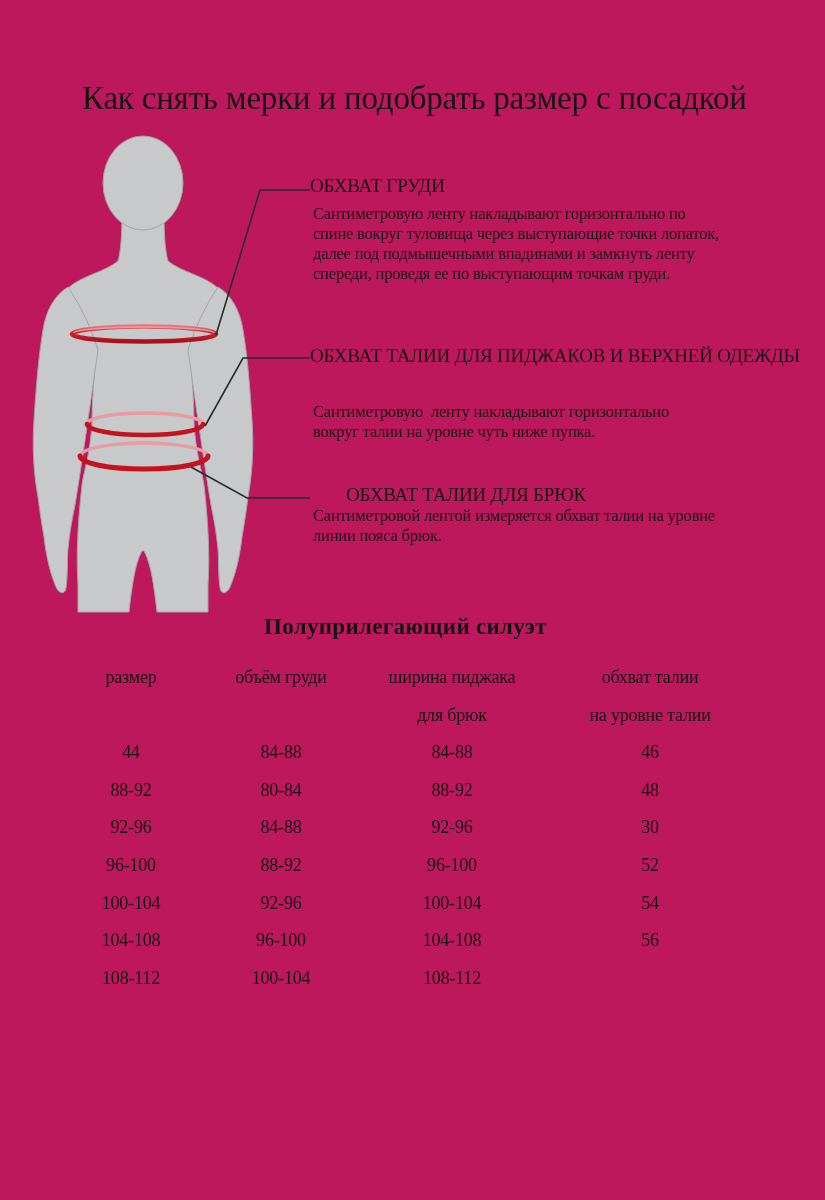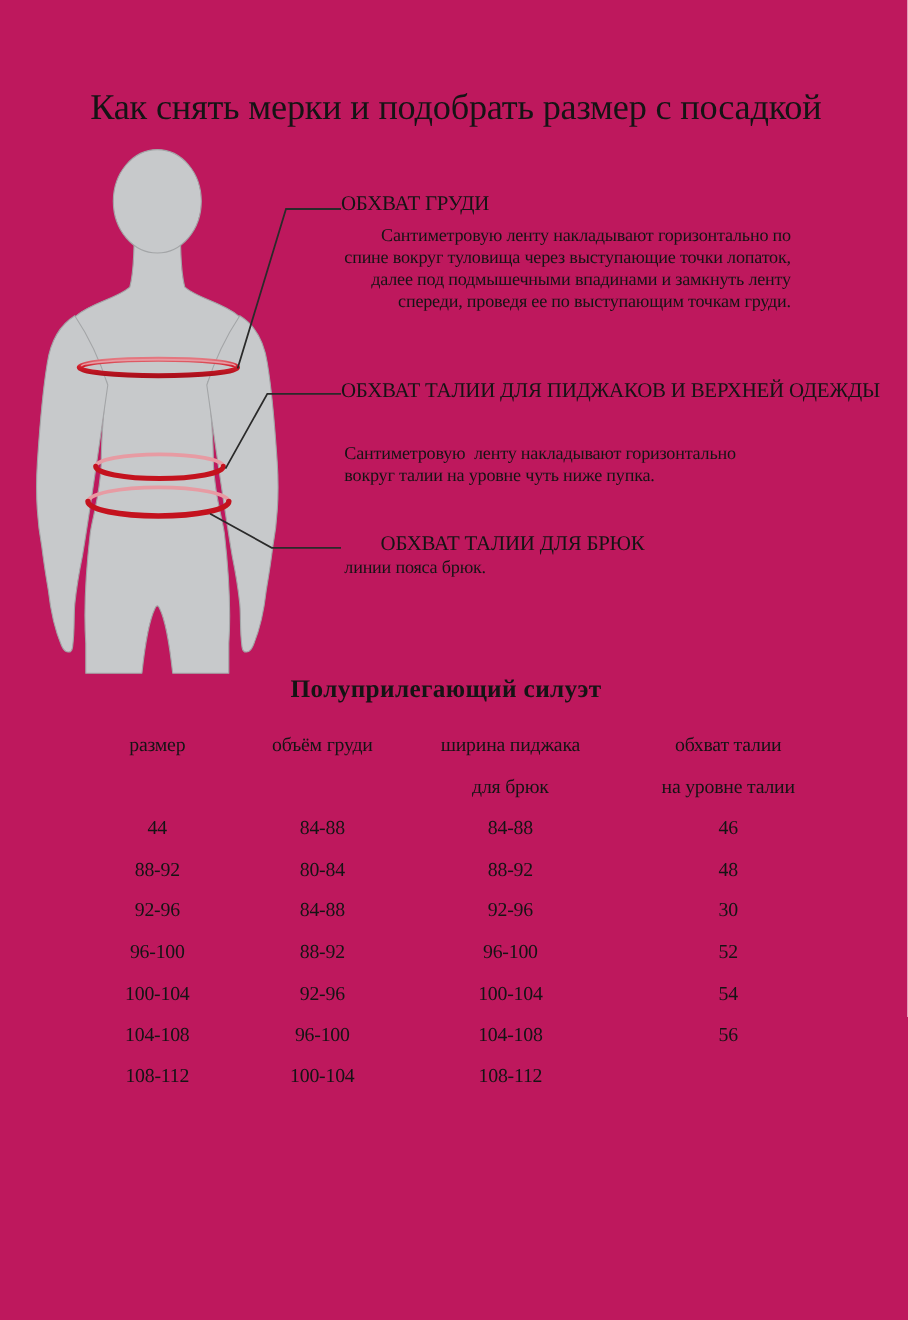--- a/index.html
+++ b/index.html
@@ -120,41 +120,42 @@
     </g>
 
     <g fill="none" stroke="#2a2a2a" stroke-width="1.6">
       <path d="M 206,210 L 250,65 L 300,65"></path>
       <path d="M 195,301 L 233,233 L 300,233"></path>
       <path d="M 181,342 L 237,373 L 300,373"></path>
     </g>
   </svg>
 
   <div class="abs sec-heading" style="left:310px;top:174px;text-align:center;">ОБХВАТ ГРУДИ</div>
-  <div class="abs" style="left:313px;top:204px;text-align:right;">
+  <div class="abs" style="left:313px;top:204px;">
     <div class="desc-line">Сантиметровую ленту накладывают горизонтально по</div>
     <div class="desc-line">спине вокруг туловища через выступающие точки лопаток,</div>
     <div class="desc-line">далее под подмышечными впадинами и замкнуть ленту</div>
     <div class="desc-line">спереди, проведя ее по выступающим точкам груди.</div>
   </div>
 
   <div class="abs sec-heading" style="left:310px;top:344px;">ОБХВАТ ТАЛИИ ДЛЯ ПИДЖАКОВ И ВЕРХНЕЙ ОДЕЖДЫ</div>
   <div class="abs" style="left:313px;top:374px;margin-top:28px;">
     <div class="desc-line">Сантиметровую  ленту накладывают горизонтально</div>
     <div class="desc-line">вокруг талии на уровне чуть ниже пупка.</div>
   </div>
 
   <div class="abs sec-heading" style="left:310px;top:483px;margin-left:36px;">ОБХВАТ ТАЛИИ ДЛЯ БРЮК</div>
   <div class="abs" style="left:313px;top:506px;">
+    <div class="desc-line">Сантиметровой лентой измеряется обхват талии на уровне</div>
     <div class="desc-line">линии пояса брюк.</div>
   </div>
 
   <div class="abs tbl-title" style="top:613px;">Полуприлегающий силуэт</div>
 
-  <div class="abs tbl" style="left:72px;top:665px;width:696px;">
+  <div class="abs tbl" style="left:60px;top:665px;width:696px;">
 
     <div class="cell">размер</div>
     <div class="cell">объём груди</div>
     <div class="cell">ширина пиджака</div>
     <div class="cell">обхват талии</div>
 
     <div class="cell"></div>
     <div class="cell"></div>
     <div class="cell">для брюк</div>
     <div class="cell">на уровне талии</div>

